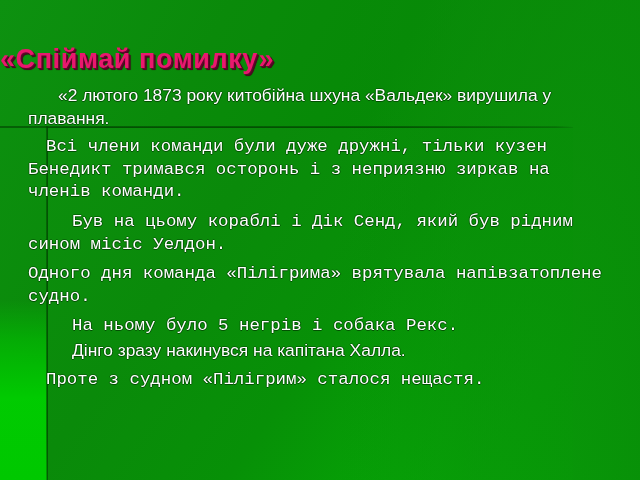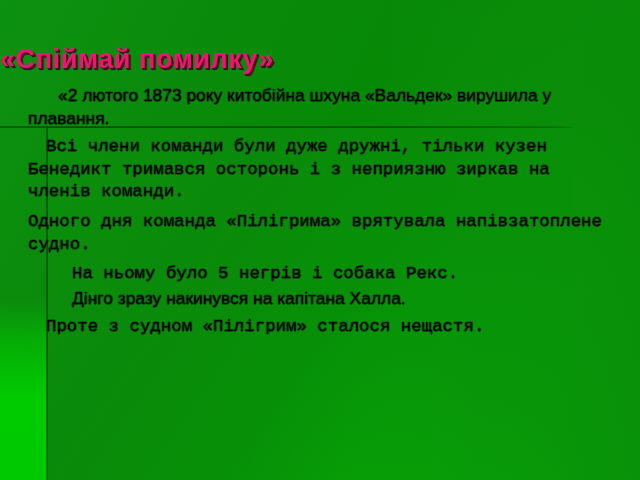--- a/index.html
+++ b/index.html
@@ -131,21 +131,21 @@
 
   .body-block {
     position: absolute;
     top: 84px;
     left: 28px;
     width: 590px;
   }
 
   p.para {
     margin: 0 0 1px 0;
-    color: #000000;
+    color: #ffffff;
     font-size: 17.4px;
     line-height: 22.6px;
     text-align: left;
     text-indent: 30px;
     text-shadow:
       0 1px 0 rgba(0,60,0,0.75),
       1px 0 0 rgba(0,60,0,0.55),
       -1px 0 0 rgba(0,60,0,0.45),
       0 -1px 0 rgba(0,60,0,0.45);
     -webkit-font-smoothing: none;
@@ -172,20 +172,21 @@
   <div class="content">
 
     <div class="slide-title">«Спіймай  помилку»</div>
 
     <div class="body-block">
 
       <p class="para">«2  лютого 1873 року китобійна шхуна «Вальдек» вирушила у плавання.</p>
 
       <p class="para indent-sm gap-top">Всі члени команди були дуже дружні, тільки кузен Бенедикт тримався осторонь і з неприязню зиркав на членів команди.</p>
 
+      <p class="para indent-lg gap-top">Був на цьому кораблі і Дік Сенд, який був рідним сином місіс Уелдон.</p>
 
 
       <p class="para noindent gap-top">Одного дня команда «Пілігрима» врятувала напівзатоплене судно.</p>
 
       <p class="para indent-lg gap-top">На ньому було 5 негрів і собака Рекс.</p>
 
       <p class="para indent-lg">Дінго зразу накинувся на капітана Халла.</p>
 
       <p class="para indent-sm gap-top">Проте з судном «Пілігрим» сталося нещастя.</p>
 

